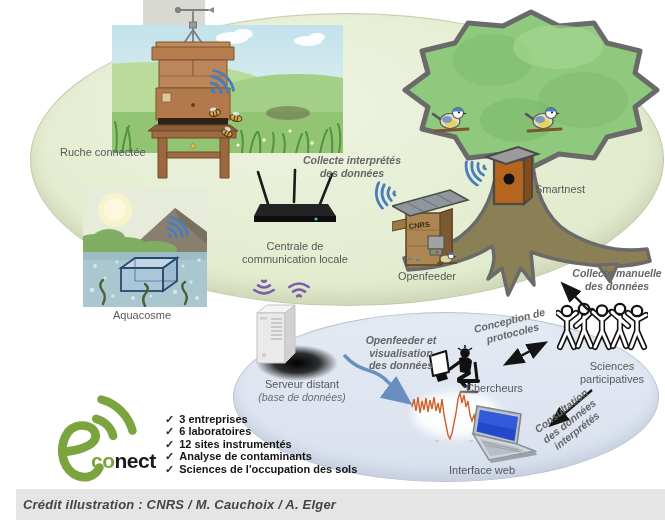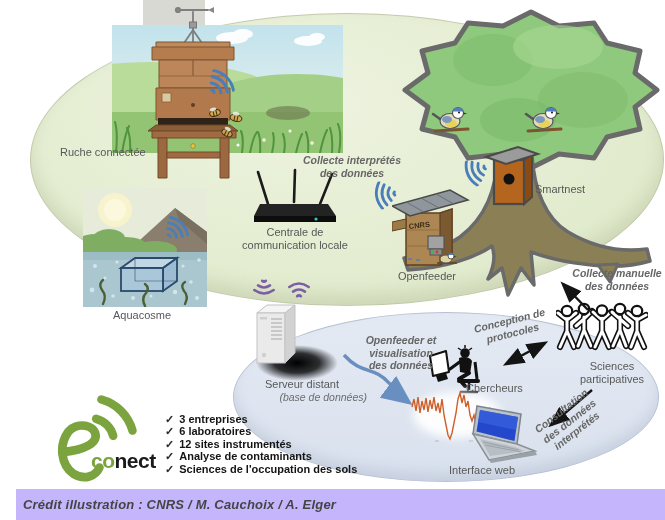--- a/index.html
+++ b/index.html
@@ -10,26 +10,26 @@
   .green-zone{left:30px;top:13px;width:632px;height:291px;
       background:radial-gradient(ellipse at 42% 32%, #eef3e0 0%, #e4edd1 55%, #dbe6c5 100%);
       border:1px solid rgba(150,160,122,.45);
       box-shadow:inset 0 -10px 16px rgba(140,150,110,.22);}
   .blue-zone{left:233px;top:312px;width:424px;height:168px;
       background:linear-gradient(#e4eaf3,#d9e1ee);
       border:1px solid #b7c1d3;
       box-shadow:inset 0 -8px 12px rgba(120,135,160,.18);}
   .lbl{font-weight:400;color:#585858;font-size:11px;line-height:12.5px;}
   .lbl.center{text-align:center;}
-  .lbl-sub{font-style:italic;font-weight:400;color:#6d6d6d;font-size:10.5px;text-align:right;}
+  .lbl-sub{font-style:italic;font-weight:400;color:#6d6d6d;font-size:10.5px;}
   .flow{font-style:italic;font-weight:600;color:#666;font-size:10.5px;line-height:12.5px;text-align:center;}
   .checklist{font-size:11px;line-height:12.4px;color:#141414;font-weight:700;}
   .checklist .row{display:flex;gap:5px;align-items:baseline;}
   .checklist .chk{color:#2b2b2b;font-weight:700;}
-  .credit-bar{left:16px;top:489px;width:649px;height:31px;background:#c4b5fd;
+  .credit-bar{left:16px;top:489px;width:649px;height:31px;background:#e5e5e5;
       display:flex;align-items:center;}
   .credit-text{font-size:13px;font-weight:700;font-style:italic;color:#454545;padding-left:7px;letter-spacing:.2px;}
   .logo-word{font-size:21px;font-weight:700;letter-spacing:-0.5px;}
   .logo-word .co{color:#7ca43e;}
   .logo-word .nect{color:#1a1a1a;margin-top:24px;}
   svg{display:block;}
   .overlay{pointer-events:none;}
 </style>
 </head>
 <body>
@@ -404,21 +404,21 @@
         <path d="M0,0 L9,4 L0,8 Z" fill="#688fc0"></path>
       </marker>
     </defs>
     <line x1="506" y1="364" x2="545" y2="343" stroke="#141414" stroke-width="2.4" marker-start="url(#mkB)" marker-end="url(#mkB)"></line>
     <line x1="592" y1="390" x2="551" y2="425" stroke="#141414" stroke-width="2.4" marker-end="url(#mkB)"></line>
     <line x1="588" y1="310" x2="563" y2="284" stroke="#141414" stroke-width="2.4" marker-end="url(#mkB)"></line>
     <path d="M344,355 C362,375 374,366 389,383 C397,392 403,398 407,401" fill="none" stroke="#688fc0" stroke-width="3.4" marker-end="url(#mkBlue)"></path>
   </svg>
 
   <div class="abs lbl" style="left:60px;top:146px">Ruche connectée</div>
-  <div class="abs lbl center" style="left:230px;top:226px;width:130px">
+  <div class="abs lbl center" style="left:230px;top:240px;width:130px">
     <div>Centrale de</div>
     <div>communication locale</div>
   </div>
   <div class="abs lbl center" style="left:92px;top:309px;width:100px">Aquacosme</div>
   <div class="abs lbl center" style="left:377px;top:270px;width:100px">Openfeeder</div>
   <div class="abs lbl" style="left:535px;top:183px">Smartnest</div>
   <div class="abs center" style="left:237px;top:378px;width:130px;text-align:center">
     <div class="lbl">Serveur distant</div>
     <div class="lbl-sub">(base de données)</div>
   </div>

